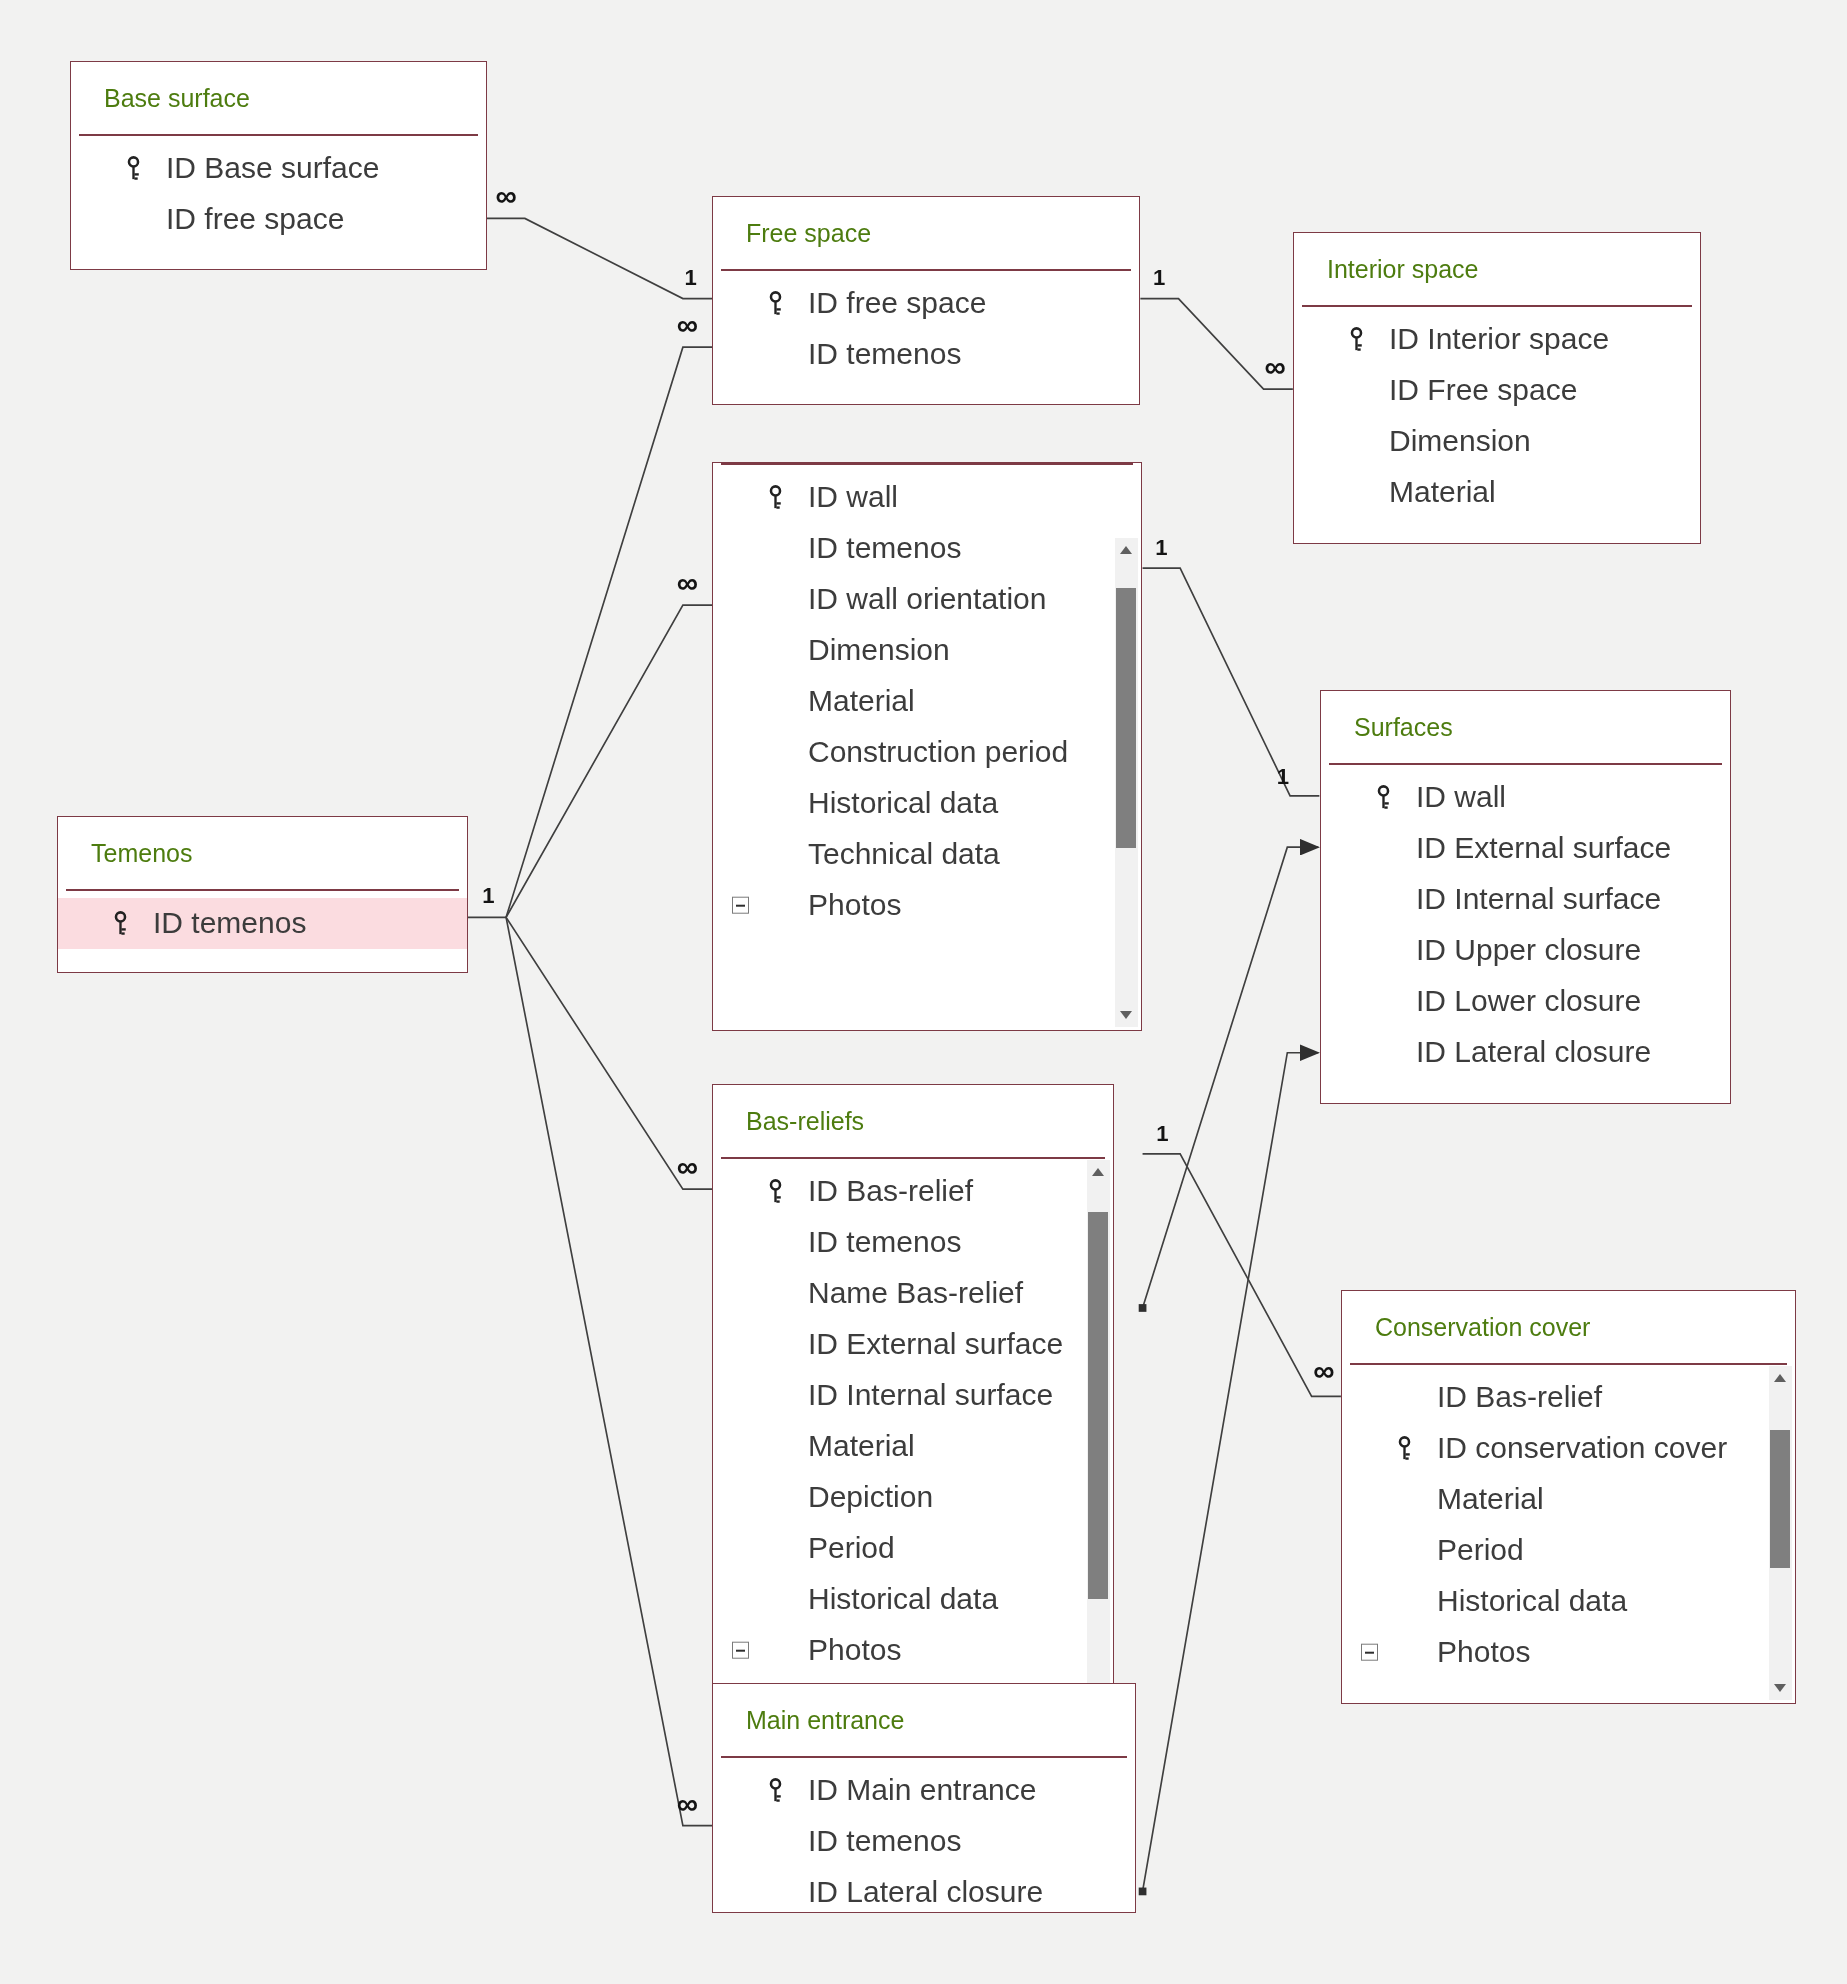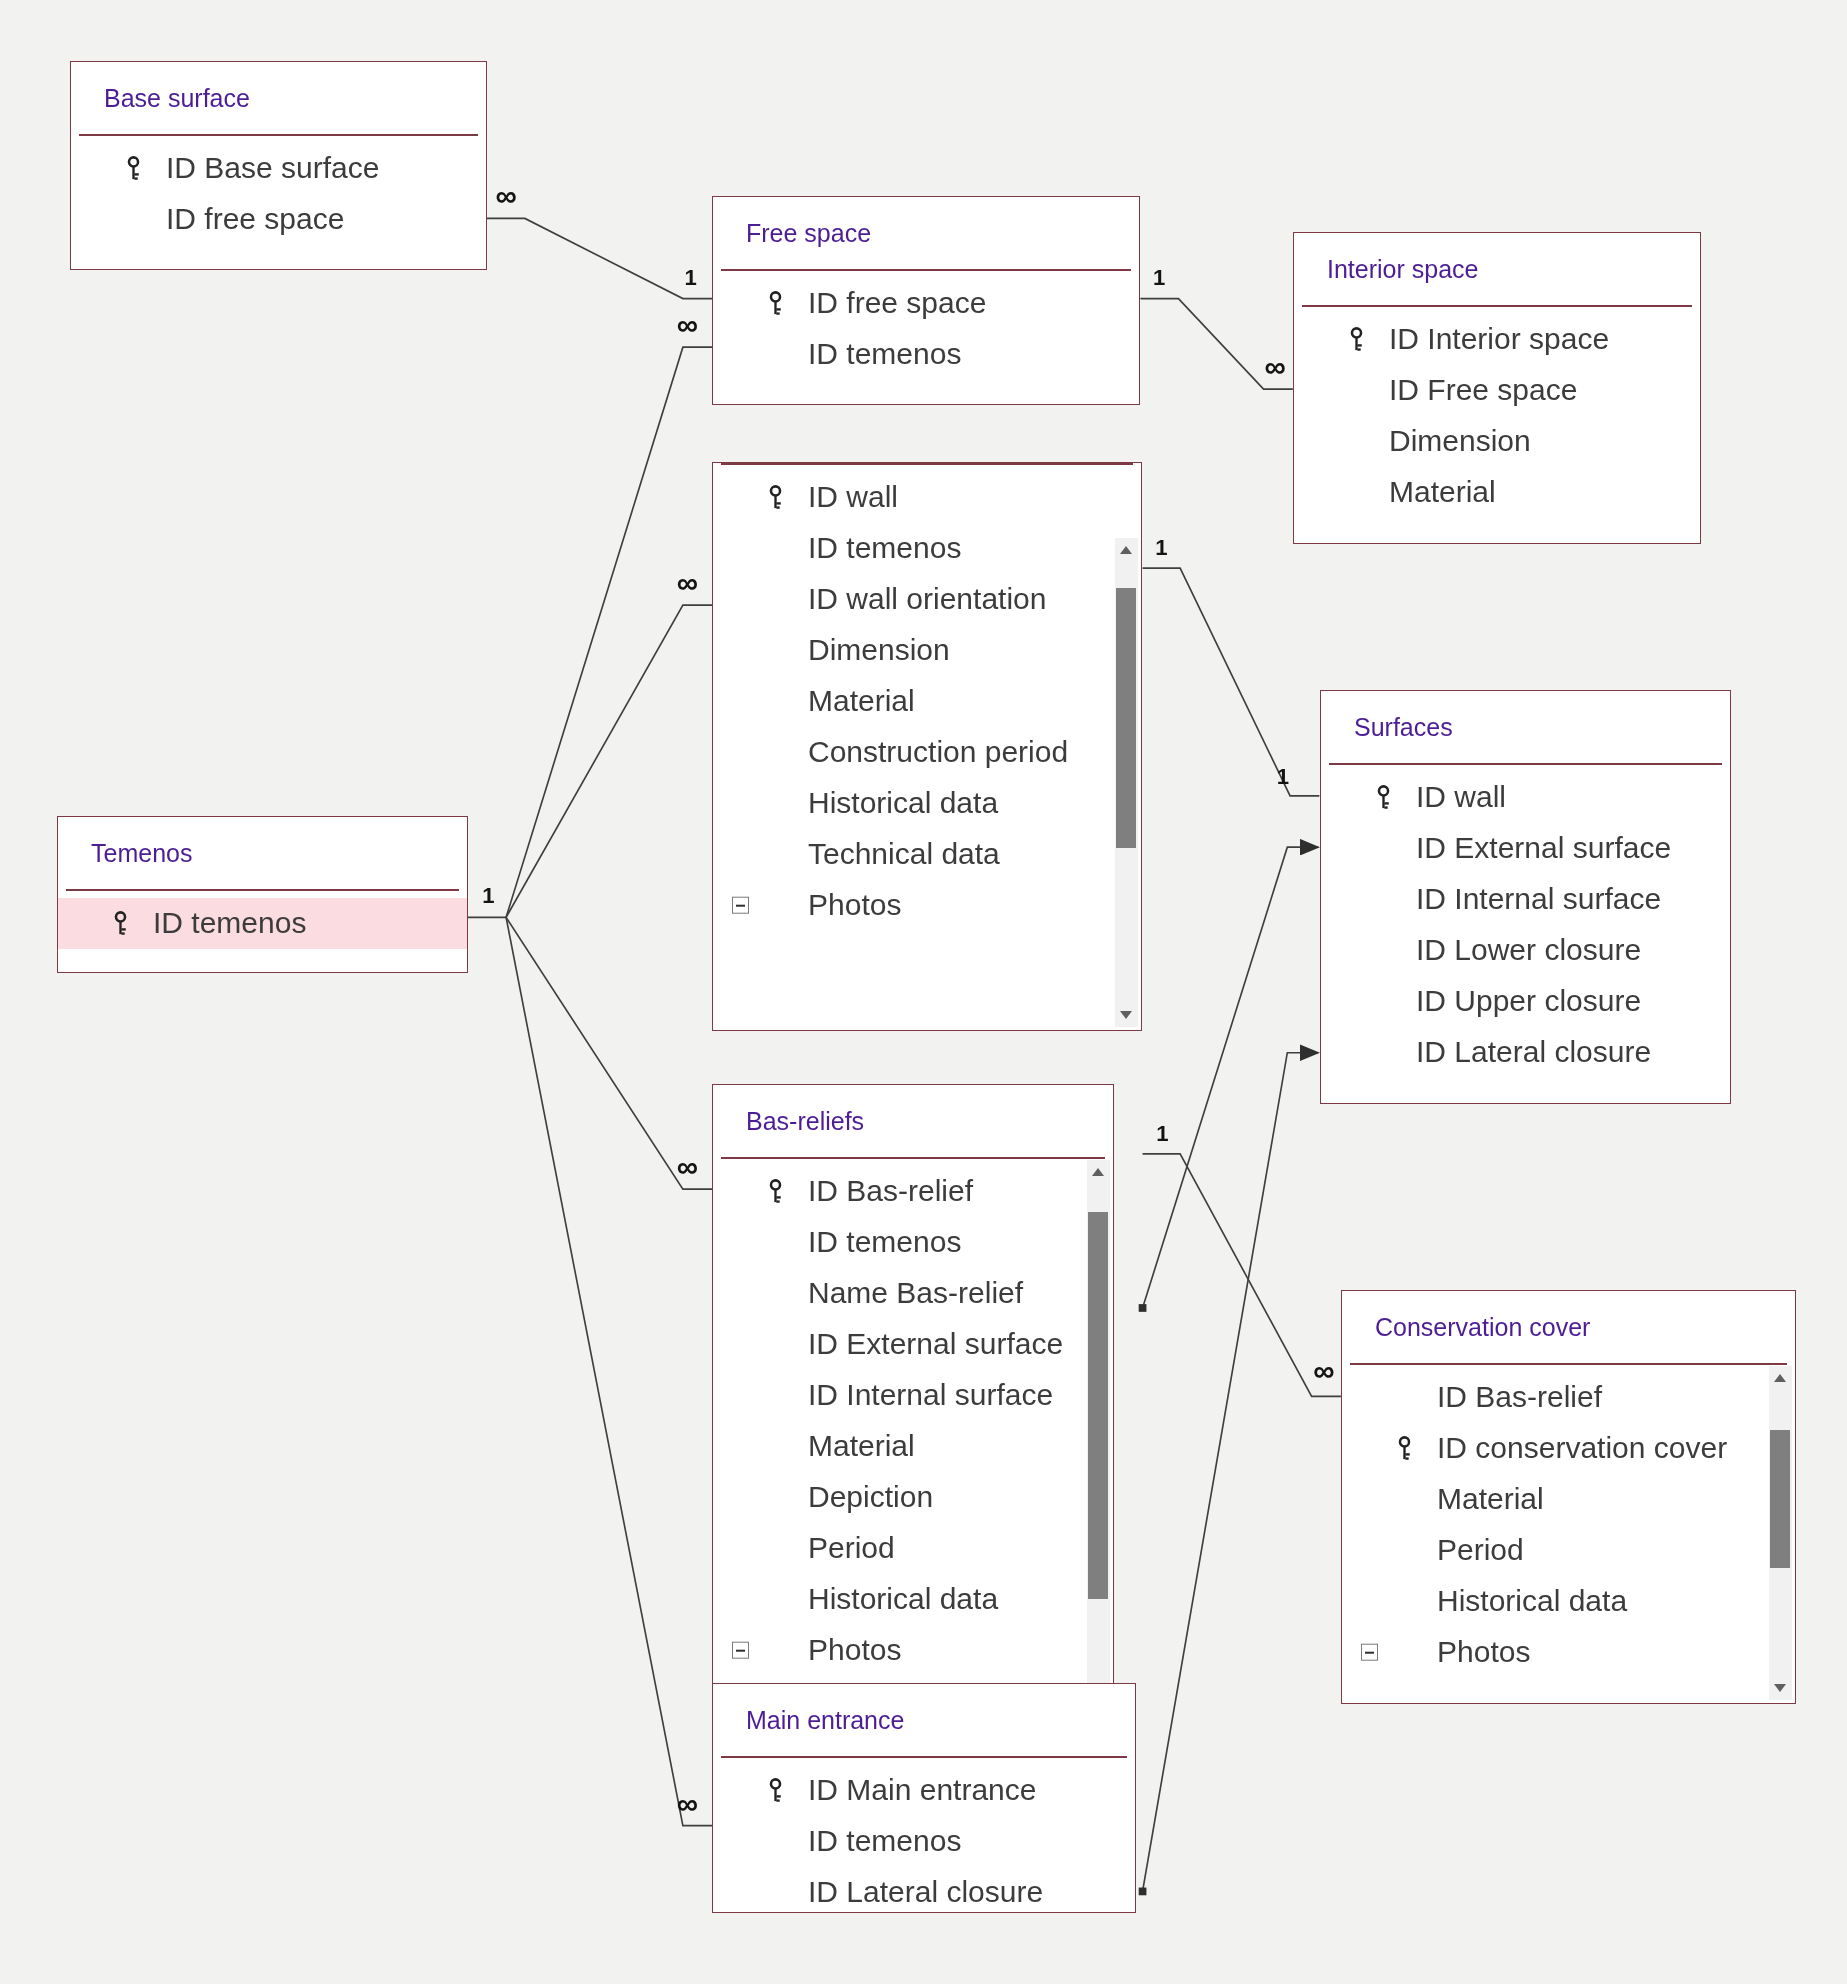--- a/index.html
+++ b/index.html
@@ -8,21 +8,21 @@
     background:#f2f2f1;
     font-family:"Liberation Sans", sans-serif;
   }
   #connectors{position:absolute;left:0;top:0;z-index:1;}
   .table{
     position:absolute;background:#ffffff;border:1.7px solid #7d3a45;
     box-sizing:border-box;z-index:2;
   }
   .t-title{
     height:72px;line-height:72px;padding-left:33px;
-    font-size:25px;color:#4c1d95;white-space:nowrap;
+    font-size:25px;color:#4d7c0f;white-space:nowrap;
   }
   .t-rule{height:1.7px;background:#7d3a45;margin:0 7.7px;}
   .t-rows{padding-top:7.2px;}
   .row{height:51px;display:flex;align-items:center;position:relative;}
   .row.hl{background:#fbdce0;}
   .keycell{width:95px;min-width:95px;box-sizing:border-box;padding-left:53px;display:flex;align-items:center;}
   .key{width:19px;height:25.4px;}
   .flabel{font-size:30px;color:#3c3c3c;white-space:nowrap;}
   .expand{
     position:absolute;left:19px;top:50%;transform:translateY(-50%);
@@ -244,25 +244,25 @@
     <div class="row">
         <span class="keycell"></span>
         <span class="flabel">ID External surface</span>
       </div>
     <div class="row">
         <span class="keycell"></span>
         <span class="flabel">ID Internal surface</span>
       </div>
     <div class="row">
         <span class="keycell"></span>
+        <span class="flabel">ID Upper closure</span>
+      </div>
+    <div class="row">
+        <span class="keycell"></span>
         <span class="flabel">ID Lower closure</span>
-      </div>
-    <div class="row">
-        <span class="keycell"></span>
-        <span class="flabel">ID Upper closure</span>
       </div>
     <div class="row">
         <span class="keycell"></span>
         <span class="flabel">ID Lateral closure</span>
       </div>
   </div>
 </div>
 
 <div class="table" style="left:712px;top:1084px;width:402px;height:620px">
   <div class="t-title">Bas-reliefs</div>

